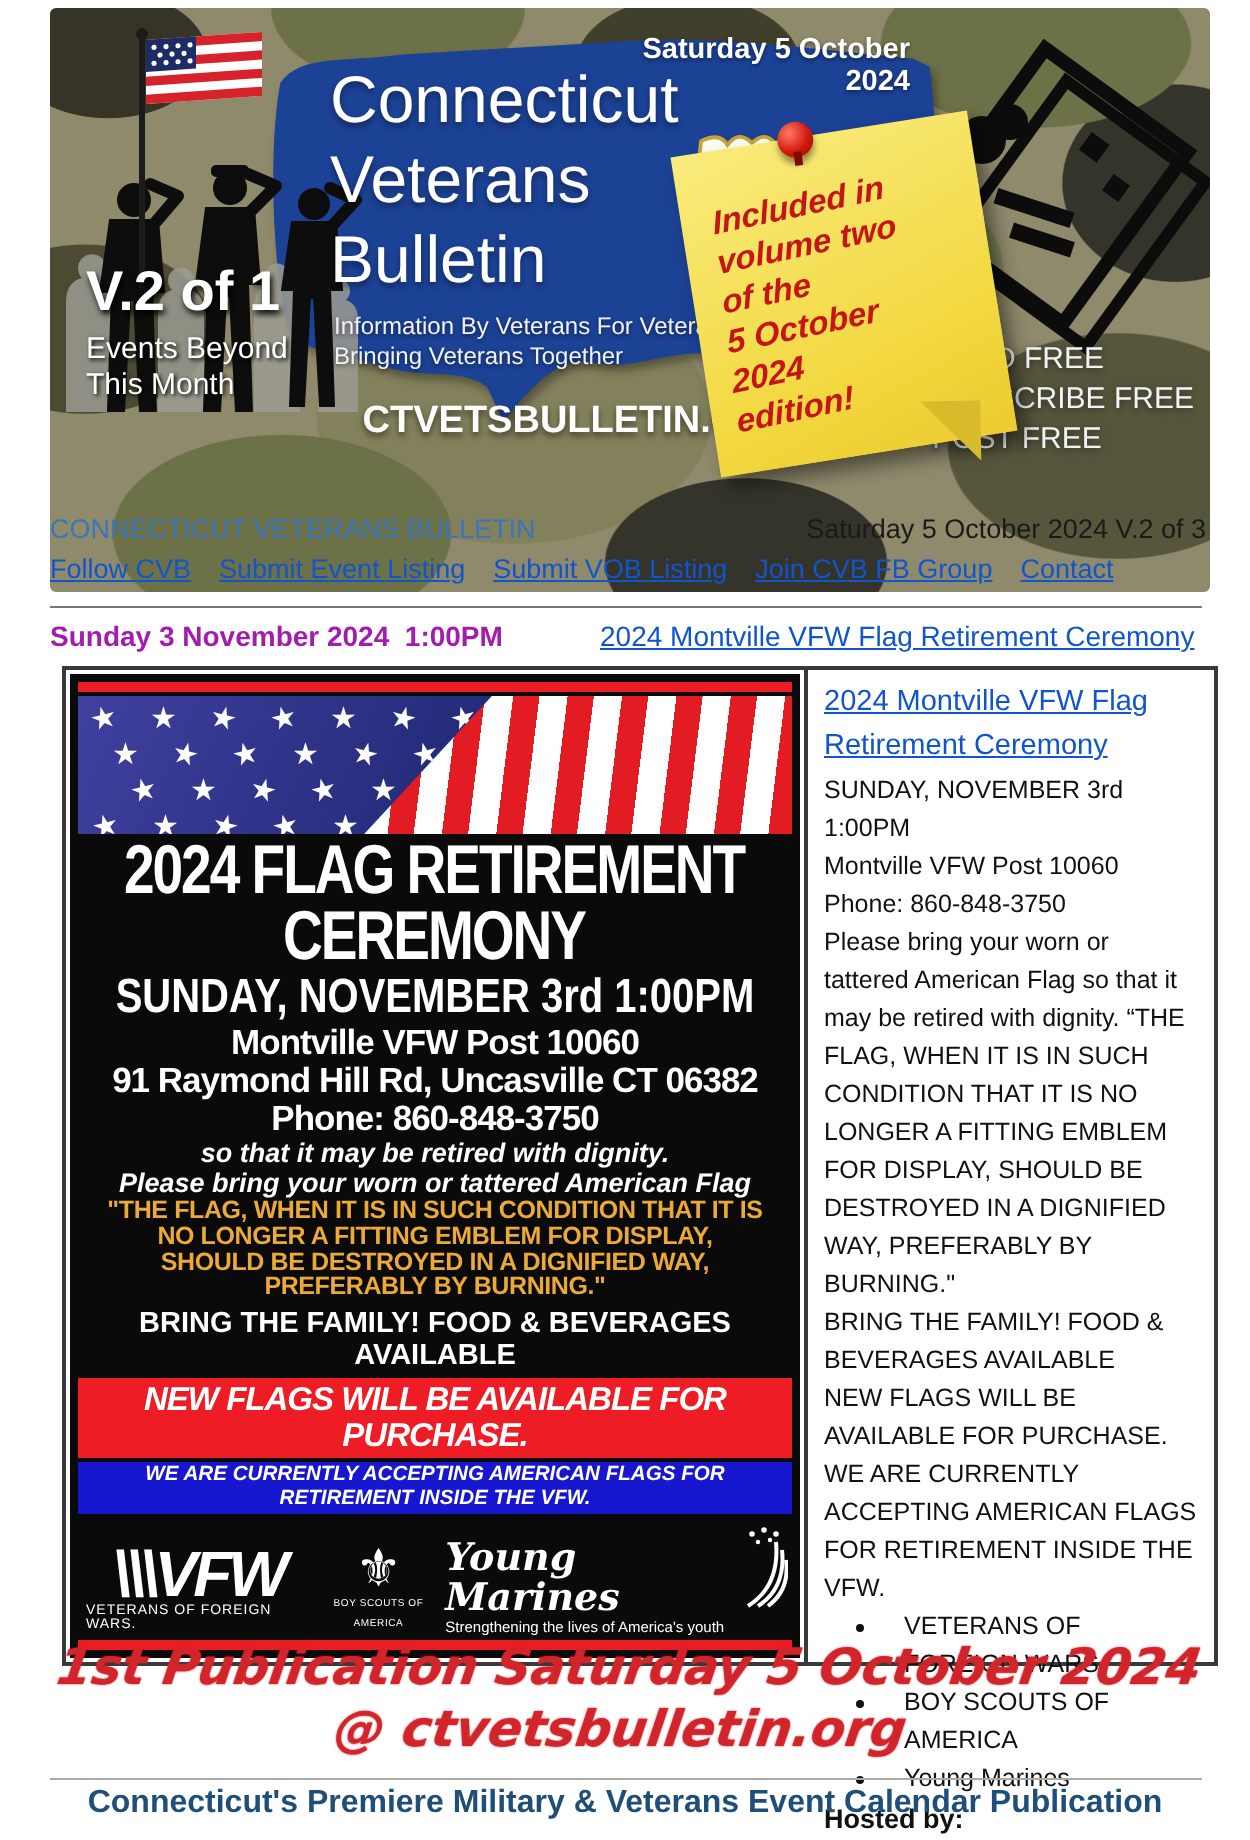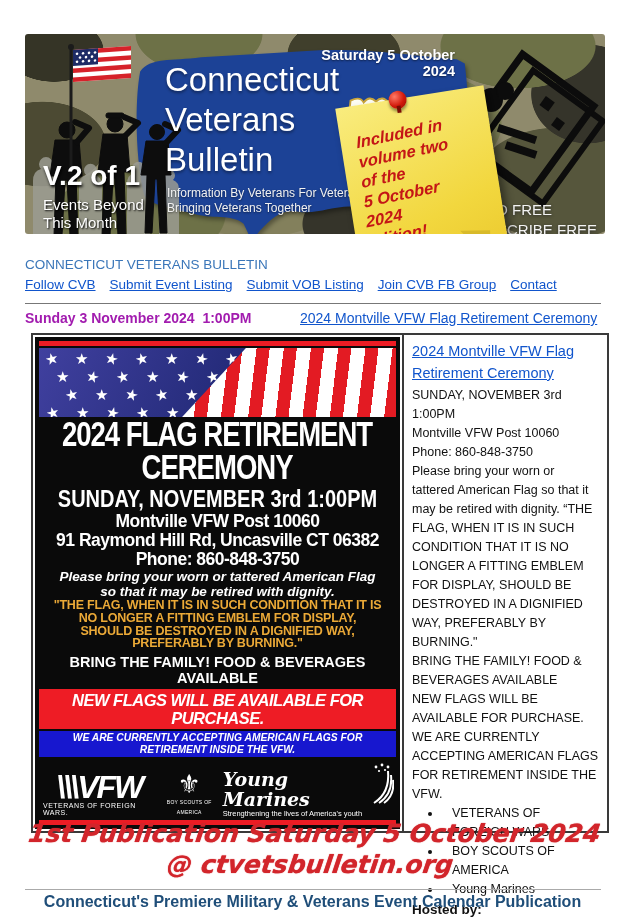--- a/index.html
+++ b/index.html
@@ -1,20 +1,20 @@
 <!DOCTYPE html>
 <html><head>
 <meta charset="utf-8">
 <style>
   html,body{margin:0;padding:0;}
   body{width:625px;height:920px;background:#fff;font-family:"Liberation Sans",sans-serif;position:relative;overflow:hidden;}
   .abs{position:absolute;}
 
   
-  .banner{position:absolute;left:25px;top:34px;width:580px;height:200px;border-radius:3px;overflow:hidden;
+  .banner{position:absolute;left:25px;top:4px;width:580px;height:292px;border-radius:3px;overflow:hidden;
     background-color:#8f8a6c;
     background-image:
       radial-gradient(ellipse 70px 45px at 5% 8%,#353426 0 70%,transparent 71%),
       radial-gradient(ellipse 90px 55px at 30% 0%,#6d7147 0 70%,transparent 71%),
       radial-gradient(ellipse 80px 50px at 55% 10%,#403f2c 0 70%,transparent 71%),
       radial-gradient(ellipse 110px 60px at 85% 6%,#6d7147 0 70%,transparent 71%),
       radial-gradient(ellipse 80px 70px at 97% 30%,#35342a 0 70%,transparent 71%),
       radial-gradient(ellipse 100px 70px at 70% 45%,#7c7f55 0 70%,transparent 71%),
       radial-gradient(ellipse 120px 80px at 92% 75%,#56563c 0 70%,transparent 71%),
       radial-gradient(ellipse 100px 60px at 60% 95%,#35342a 0 70%,transparent 71%),
@@ -225,20 +225,21 @@
       <div>of the</div>
       <div>5 October</div>
       <div>2024</div>
       <div>edition!</div>
     </div>
   </div>
 </div>
 
 <div class="mast1">
   <span class="mast-name">CONNECTICUT VETERANS BULLETIN</span>
+  <span class="mast-issue">Saturday 5 October 2024 V.2 of 3</span>
 </div>
 <div class="mast-links">
   <a class="lnk">Follow CVB</a>
   <a class="lnk">Submit Event Listing</a>
   <a class="lnk">Submit VOB Listing</a>
   <a class="lnk">Join CVB FB Group</a>
   <a class="lnk">Contact</a>
 </div>
 <div class="divider1"></div>
 
@@ -287,22 +288,22 @@
             <span style="position: absolute; left: 136px; top: 74px; font-size: 15px; color: rgb(255, 255, 255); transform: rotate(-14deg);">★</span>
             <span style="position: absolute; left: 166px; top: 74px; font-size: 15px; color: rgb(255, 255, 255); transform: rotate(0deg);">★</span>
           </div>
       </div>
       <div class="f-title"><span>2024 FLAG RETIREMENT</span></div>
       <div class="f-title"><span>CEREMONY</span></div>
       <div class="f-when"><span>SUNDAY, NOVEMBER 3rd 1:00PM</span></div>
       <div class="f-line">Montville VFW Post 10060</div>
       <div class="f-line">91 Raymond Hill Rd, Uncasville CT 06382</div>
       <div class="f-line">Phone: 860-848-3750</div>
+      <div class="f-italic">so that it may be retired with dignity.</div>
       <div class="f-italic">Please bring your worn or tattered American Flag</div>
-      <div class="f-italic">so that it may be retired with dignity.</div>
       <div class="f-quote">"THE FLAG, WHEN IT IS IN SUCH CONDITION THAT IT IS</div>
       <div class="f-quote">NO LONGER A FITTING EMBLEM FOR DISPLAY,</div>
       <div class="f-quote">SHOULD BE DESTROYED IN A DIGNIFIED WAY,</div>
       <div class="f-quote">PREFERABLY BY BURNING."</div>
       <div class="f-family">BRING THE FAMILY! FOOD &amp; BEVERAGES AVAILABLE</div>
       <div class="f-redbanner">NEW FLAGS WILL BE AVAILABLE FOR PURCHASE.</div>
       <div class="f-bluebanner">WE ARE CURRENTLY ACCEPTING AMERICAN FLAGS FOR RETIREMENT INSIDE THE VFW.</div>
       <div class="logos">
         <div>
           <div class="vfw-big">\\\<span>VFW</span></div>

